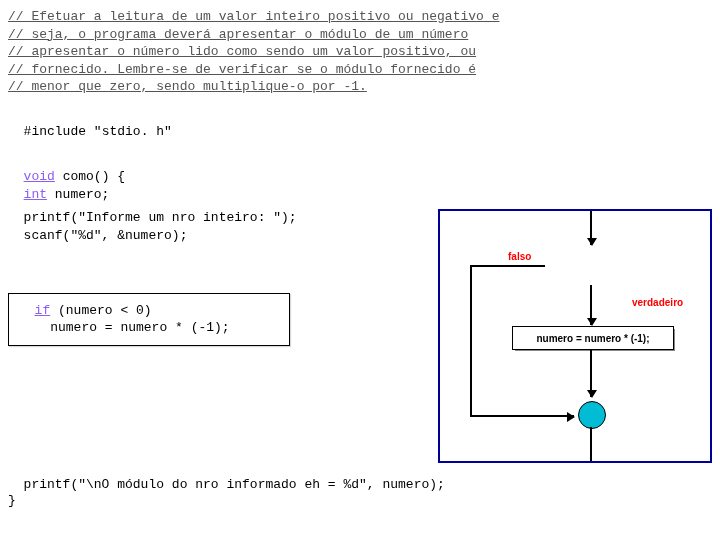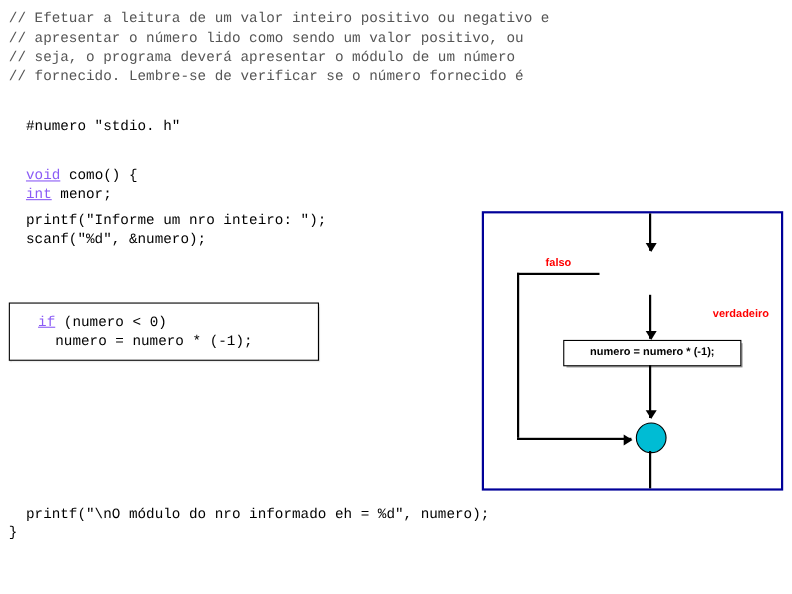--- a/index.html
+++ b/index.html
@@ -5,21 +5,21 @@
   body {
     margin: 0;
     padding: 8px;
     font-family: "Courier New", monospace;
     font-size: 13px;
     background: #fff;
     color: #000;
     width: 720px;
     box-sizing: border-box;
   }
-  .comment { color: #555; }
+  .comment { color: #555; text-decoration: underline; }
   .preproc { color: #000; }
   .kw { color: #8b5cf6; text-decoration: underline; }
   .code-line { white-space: pre; line-height: 1.35; }
   .mid-row {
     display: flex;
     align-items: flex-start;
     gap: 10px;
   }
   .left-col { flex: 0 0 420px; }
   .right-col {
@@ -81,26 +81,26 @@
   }
   .diamond-inner {
     position: absolute; left: 1px; top: 1px;
     width: 88px; height: 38px;
     background: #fff;
     clip-path: polygon(50% 0, 100% 50%, 50% 100%, 0 50%);
     display: flex; align-items: center; justify-content: center;
   }
   .lbl-false {
     position: absolute;
-    left: 56px; top: 40px;
+    left: 68px; top: 40px;
     color: #f00;
   }
   .lbl-true {
     position: absolute;
-    left: 208px; top: 86px;
+    left: 192px; top: 86px;
     color: #f00;
   }
   .line-false {
     position: absolute;
     left: 30px; top: 54px;
     width: 75px; height: 0;
     border-top: 2px solid #000;
   }
   .line-false-down {
     position: absolute;
@@ -177,37 +177,38 @@
     left: 150px; top: 216px;
     width: 0; height: 34px;
     border-left: 2px solid #000;
   }
 </style>
 </head>
 <body>
 
 <div>
   <div class="code-line"><span class="comment">// Efetuar a leitura de um valor inteiro positivo ou negativo e</span></div>
+  <div class="code-line"><span class="comment">// seja, o programa deverá apresentar o módulo de um número</span></div>
   <div class="code-line"><span class="comment">// apresentar o número lido como sendo um valor positivo, ou</span></div>
-  <div class="code-line"><span class="comment">// seja, o programa deverá apresentar o módulo de um número</span></div>
-  <div class="code-line"><span class="comment">// fornecido. Lembre-se de verificar se o número fornecido é</span></div>
+  <div class="code-line"><span class="comment">// fornecido. Lembre-se de verificar se o módulo fornecido é</span></div>
+  <div class="code-line"><span class="comment">// menor que zero, sendo multiplique-o por -1.</span></div>
 </div>
 
 <div style="height:10px"></div>
 
 <div class="code-line">
-  <span class="preproc">#numero</span><span> "stdio. h"</span>
+  <span class="preproc">#include</span><span> "stdio. h"</span>
 </div>
 
 <div style="height:10px"></div>
 
 <div class="code-line">
   <span class="kw">void</span><span> como() {</span>
 </div>
-<div class="code-line">  <span class="kw">int</span><span> menor;</span></div>
+<div class="code-line">  <span class="kw">int</span><span> numero;</span></div>
 
 <div style="height:6px"></div>
 
 <div class="mid-row">
   <div class="left-col">
     <div class="code-line">  printf("Informe um nro inteiro: ");</div>
     <div class="code-line">  scanf("%d", &amp;numero);</div>
 
     <div class="if-box">
       <div class="code-line">  <span class="kw">if</span><span> (numero &lt; 0)</span></div>

